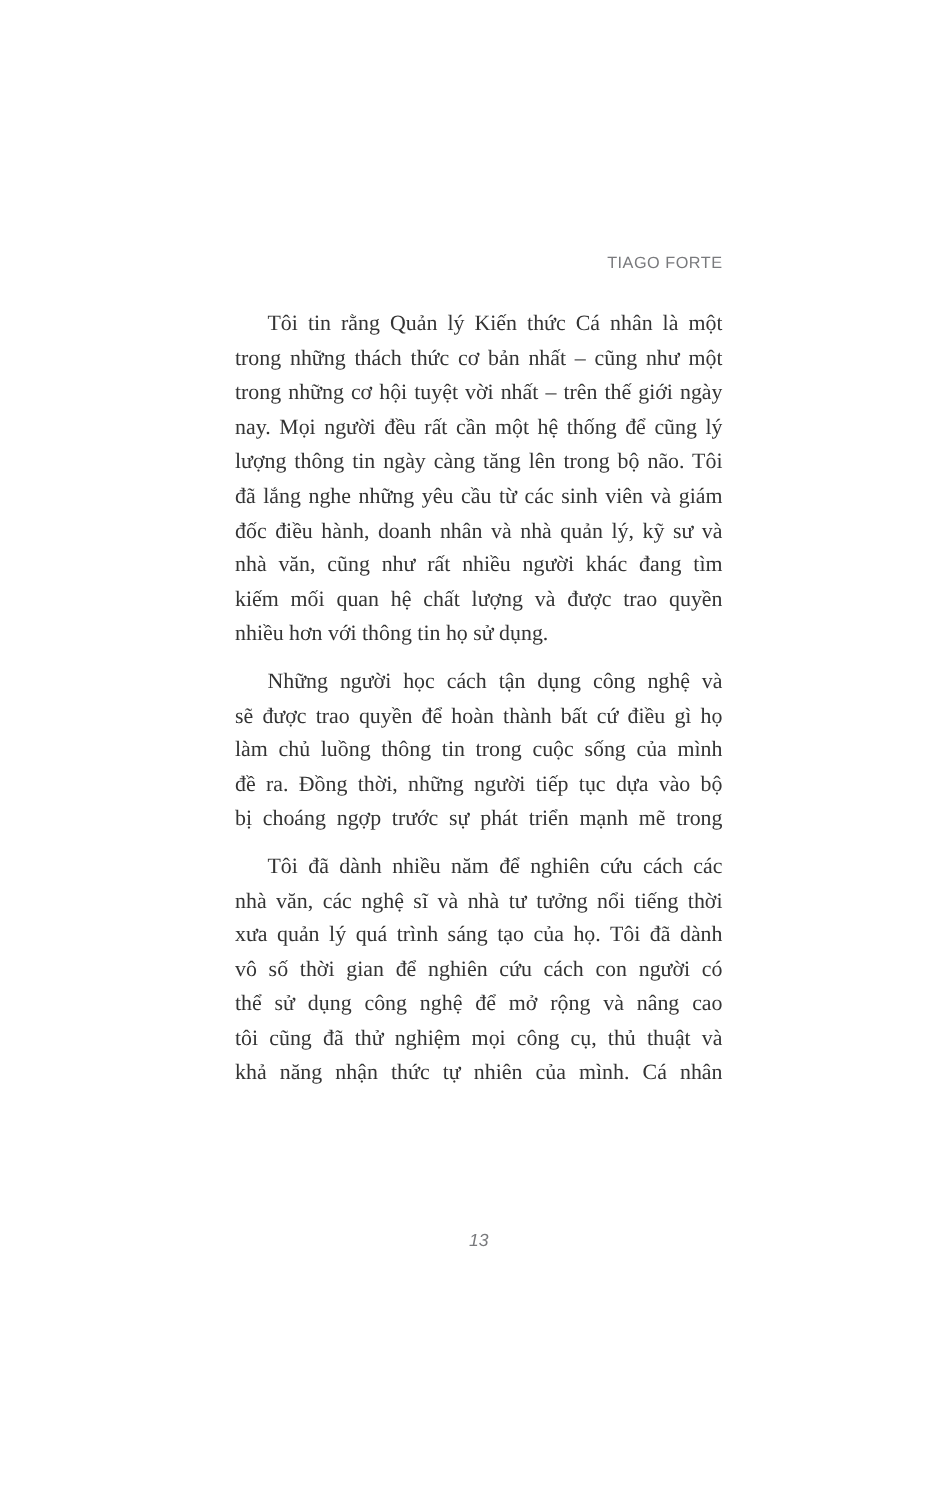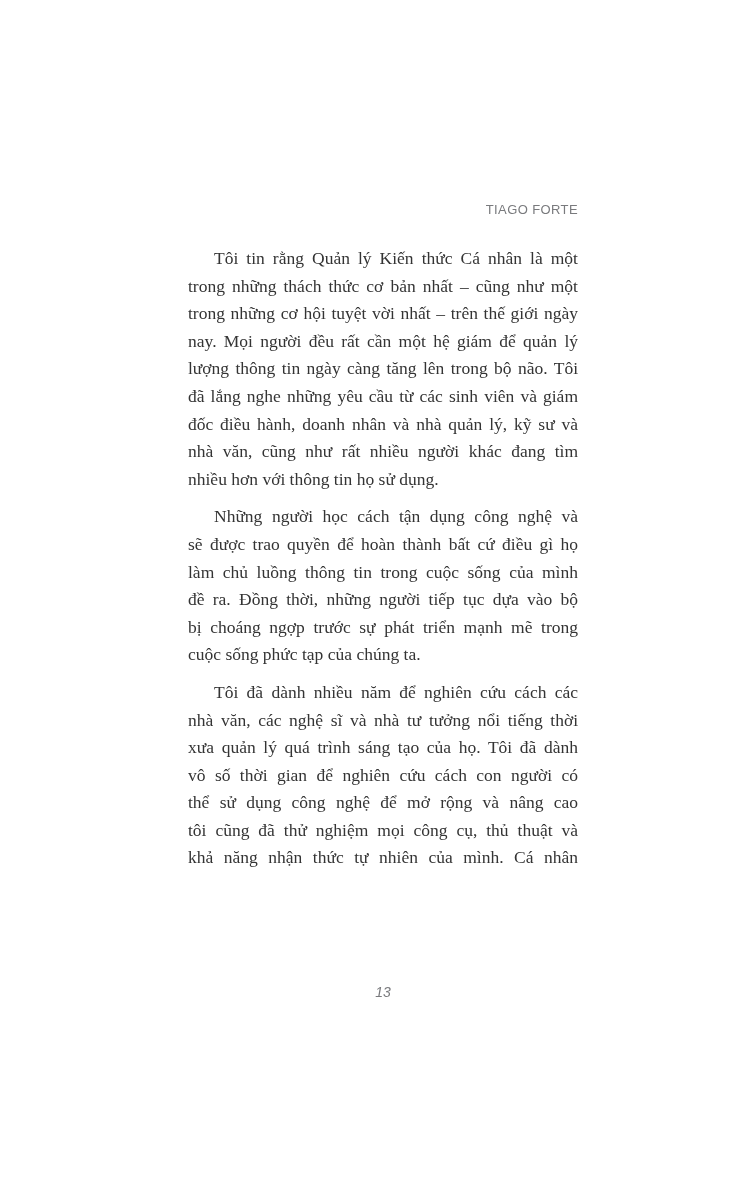--- a/index.html
+++ b/index.html
@@ -66,34 +66,34 @@
 <body>
 
 <div class="page">
   <div class="running-header">TIAGO FORTE</div>
 
   <div class="text-block">
       <div class="paragraph">
         <div class="line first">Tôi tin rằng Quản lý Kiến thức Cá nhân là một</div>
         <div class="line">trong những thách thức cơ bản nhất – cũng như một</div>
         <div class="line">trong những cơ hội tuyệt vời nhất – trên thế giới ngày</div>
-        <div class="line">nay. Mọi người đều rất cần một hệ giám để quản lý</div>
+        <div class="line">nay. Mọi người đều rất cần một hệ thống để cũng lý</div>
         <div class="line">lượng thông tin ngày càng tăng lên trong bộ não. Tôi</div>
         <div class="line">đã lắng nghe những yêu cầu từ các sinh viên và giám</div>
         <div class="line">đốc điều hành, doanh nhân và nhà quản lý, kỹ sư và</div>
         <div class="line">nhà văn, cũng như rất nhiều người khác đang tìm</div>
+        <div class="line">kiếm mối quan hệ chất lượng và được trao quyền</div>
         <div class="line para-last">nhiều hơn với thông tin họ sử dụng.</div>
       </div>
       <div class="paragraph">
         <div class="line first">Những người học cách tận dụng công nghệ và</div>
         <div class="line">sẽ được trao quyền để hoàn thành bất cứ điều gì họ</div>
         <div class="line">làm chủ luồng thông tin trong cuộc sống của mình</div>
         <div class="line">đề ra. Đồng thời, những người tiếp tục dựa vào bộ</div>
         <div class="line">bị choáng ngợp trước sự phát triển mạnh mẽ trong</div>
-        <div class="line para-last">cuộc sống phức tạp của chúng ta.</div>
       </div>
       <div class="paragraph">
         <div class="line first">Tôi đã dành nhiều năm để nghiên cứu cách các</div>
         <div class="line">nhà văn, các nghệ sĩ và nhà tư tưởng nổi tiếng thời</div>
         <div class="line">xưa quản lý quá trình sáng tạo của họ. Tôi đã dành</div>
         <div class="line">vô số thời gian để nghiên cứu cách con người có</div>
         <div class="line">thể sử dụng công nghệ để mở rộng và nâng cao</div>
         <div class="line">tôi cũng đã thử nghiệm mọi công cụ, thủ thuật và</div>
         <div class="line">khả năng nhận thức tự nhiên của mình. Cá nhân</div>
       </div>

